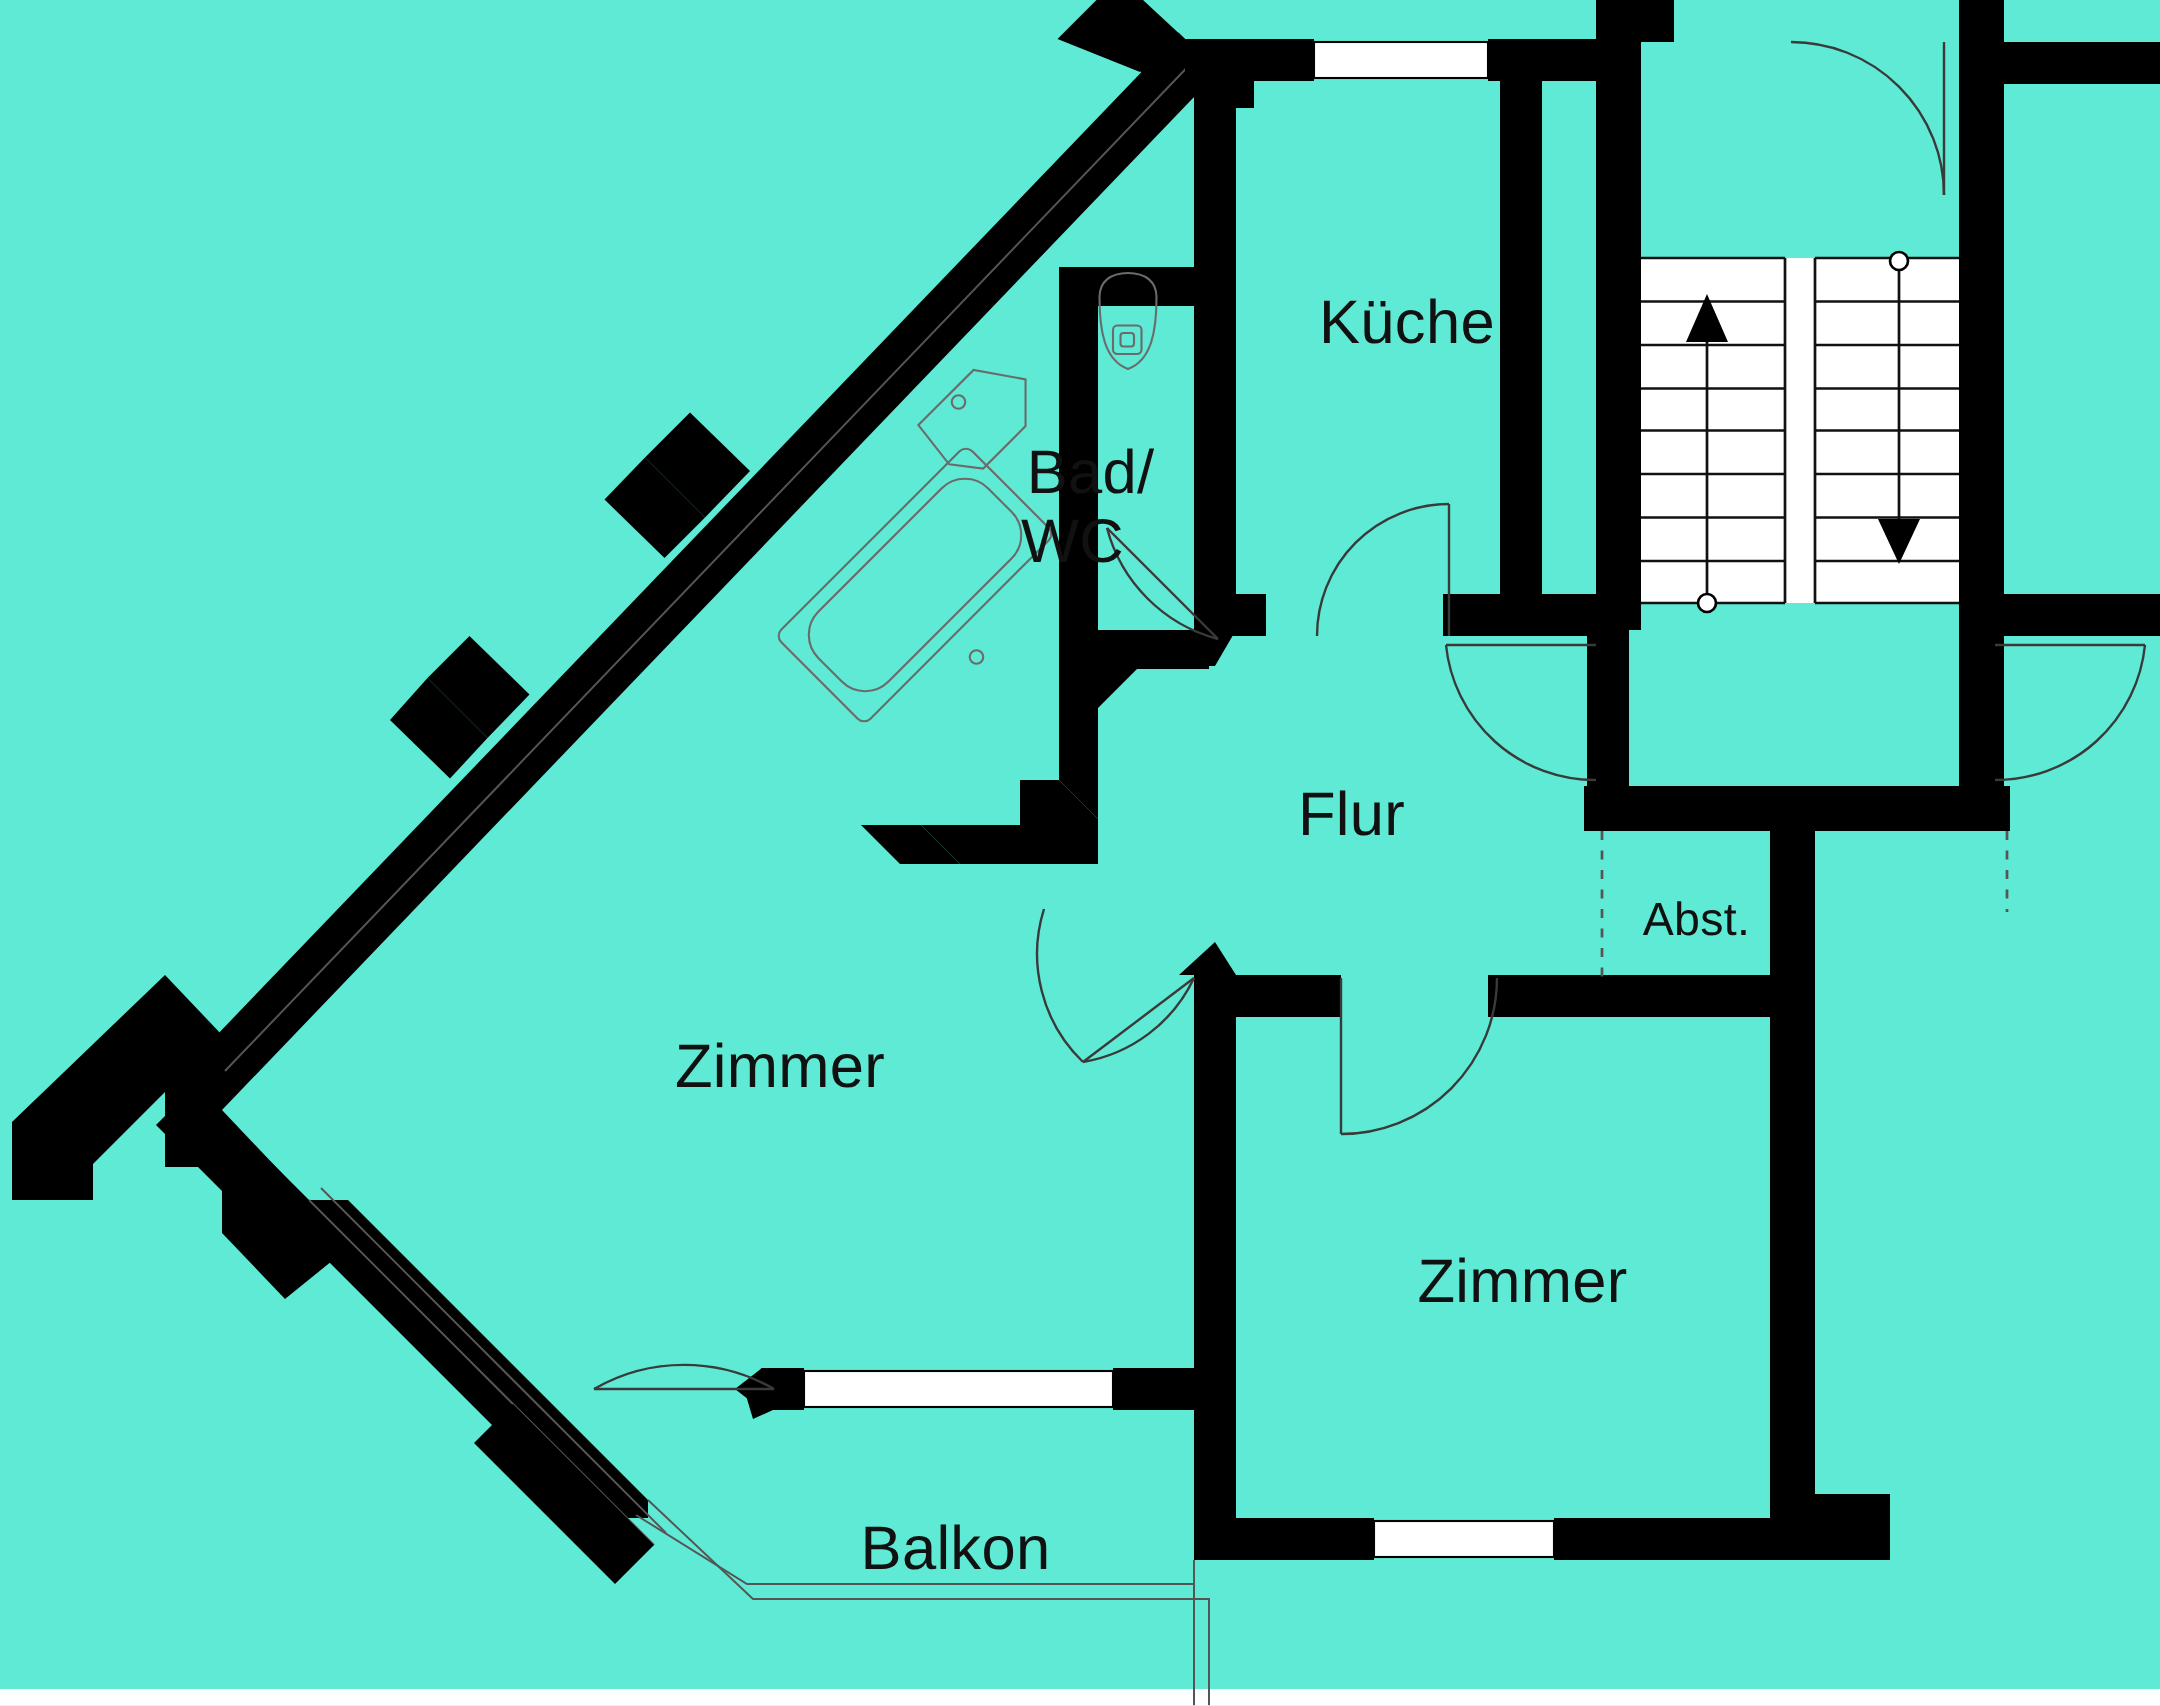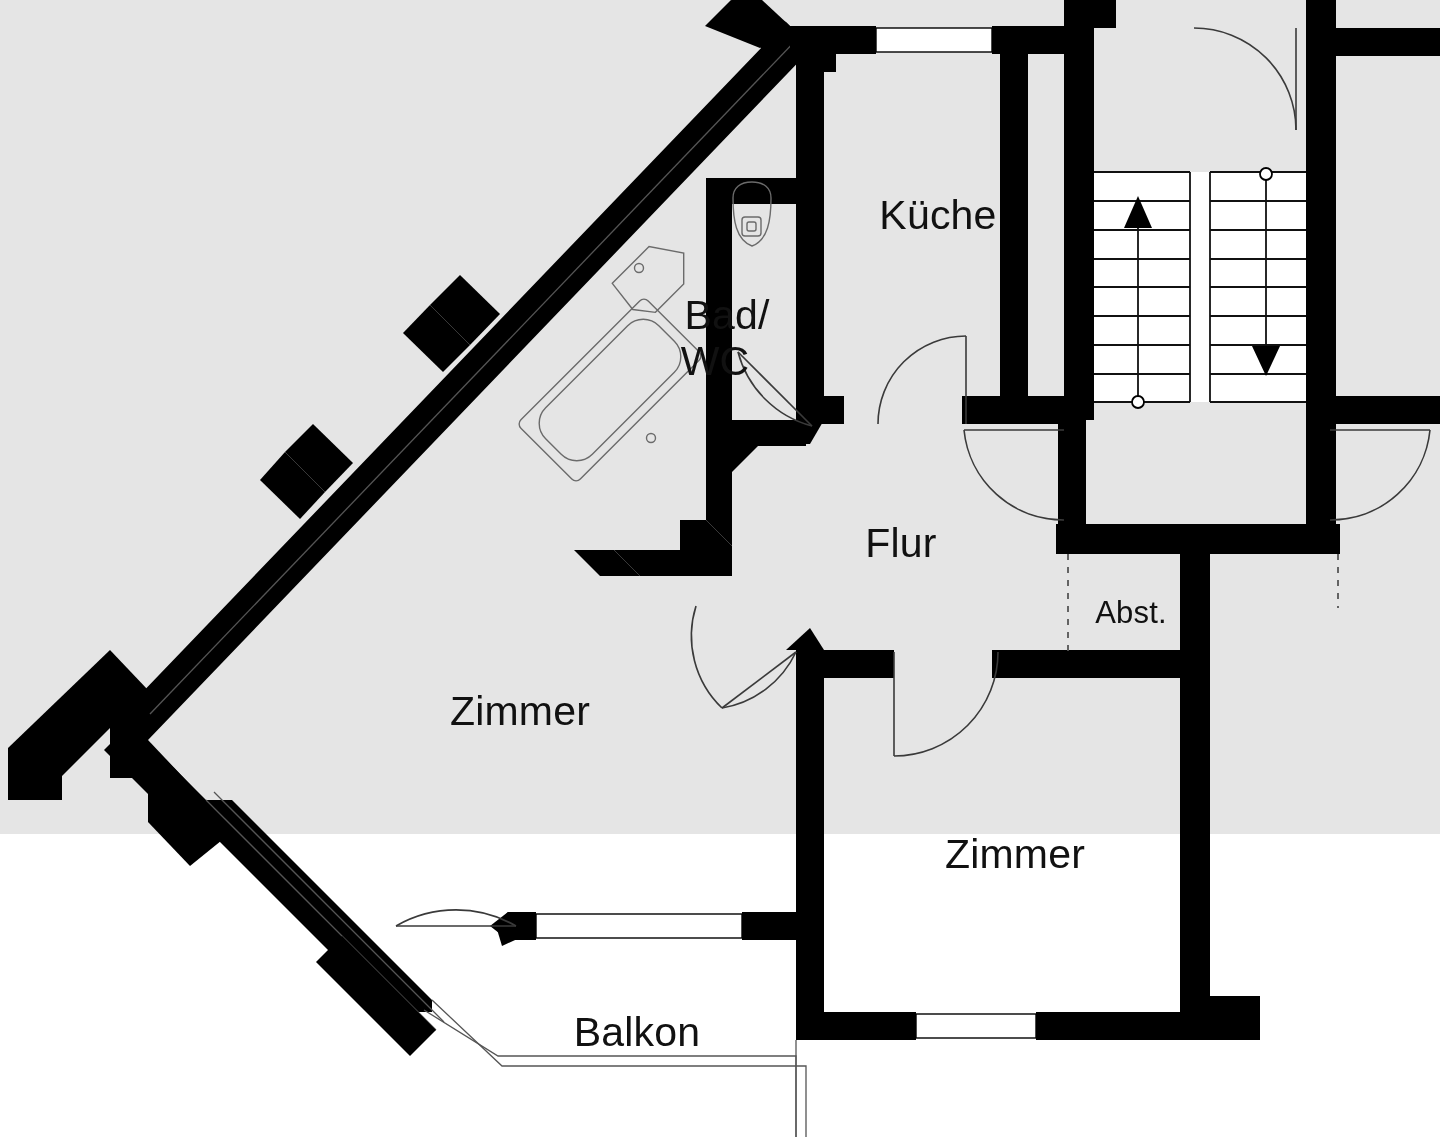--- a/index.html
+++ b/index.html
@@ -9,22 +9,22 @@
   }
   body {
     width: 1440px;
     height: 1137px;
     overflow: hidden;
     font-family: "Liberation Sans", sans-serif;
   }
   #floorplan-root {
     position: relative;
     width: 1440px;
-    height: 834px;
-    background: #e5e5e5;
+    height: 1126px;
+    background: #5eead4;
   }
   svg.plan {
     display: block;
     width: 1440px;
     height: 1137px;
   }
   .wall        { fill: #000000; stroke: none; }
   .window-fill { fill: #ffffff; stroke: #000000; stroke-width: 1.4; }
   .thinline    { fill: none; stroke: #3a3a3a; stroke-width: 1.6; }
   .thinline-l  { fill: none; stroke: #555555; stroke-width: 1.3; }

